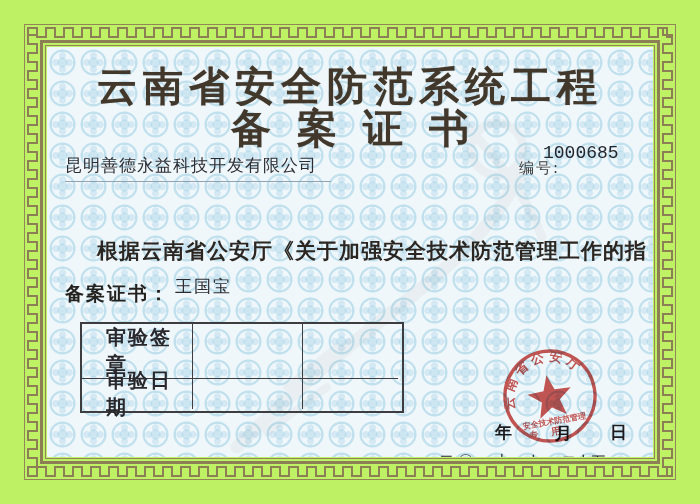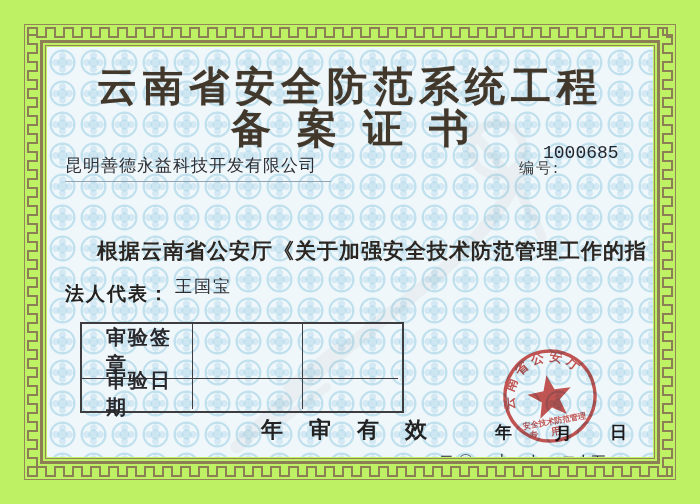--- a/index.html
+++ b/index.html
@@ -129,37 +129,36 @@
 
     <div class="abs title title1">云南省安全防范系统工程</div>
     <div class="abs company">昆明善德永益科技开发有限公司</div>
 
     <div class="abs title title2">备案证书</div>
     <span class="abs serial-label">编号:</span>
     <span class="abs serial-value">1000685</span>
 
     <div class="abs para para1">根据云南省公安厅《关于加强安全技术防范管理工作的指</div>
 
-    <span class="abs legal-label">法人代表：</span>
+    <span class="abs legal-label">备案证书：</span>
     <span class="abs legal-name">王国宝</span>
 
     <div class="abs review-table">
       <div class="cell">
         <span class="label">审验签章</span>
       </div>
       <div class="cell"></div>
       <div class="cell"></div>
       <div class="cell last-row">
         <span class="label">审验日期</span>
       </div>
       <div class="cell last-row"></div>
       <div class="cell last-row"></div>
     </div>
 
-    <div class="abs annual">年审有效</div>
 
     <span class="abs date-num dn-year">二〇一九</span>
     <span class="abs date-char dc-year">年</span>
     <span class="abs date-num dn-month">十</span>
     <span class="abs date-char dc-month">月</span>
     <span class="abs date-num dn-day">二十五</span>
     <span class="abs date-char dc-day">日</span>
 
     <svg class="abs seal" width="100" height="100" viewBox="0 0 100 100">
       <circle cx="50" cy="50" r="45" fill="none" stroke="#c5403c" stroke-width="3.4"></circle>

